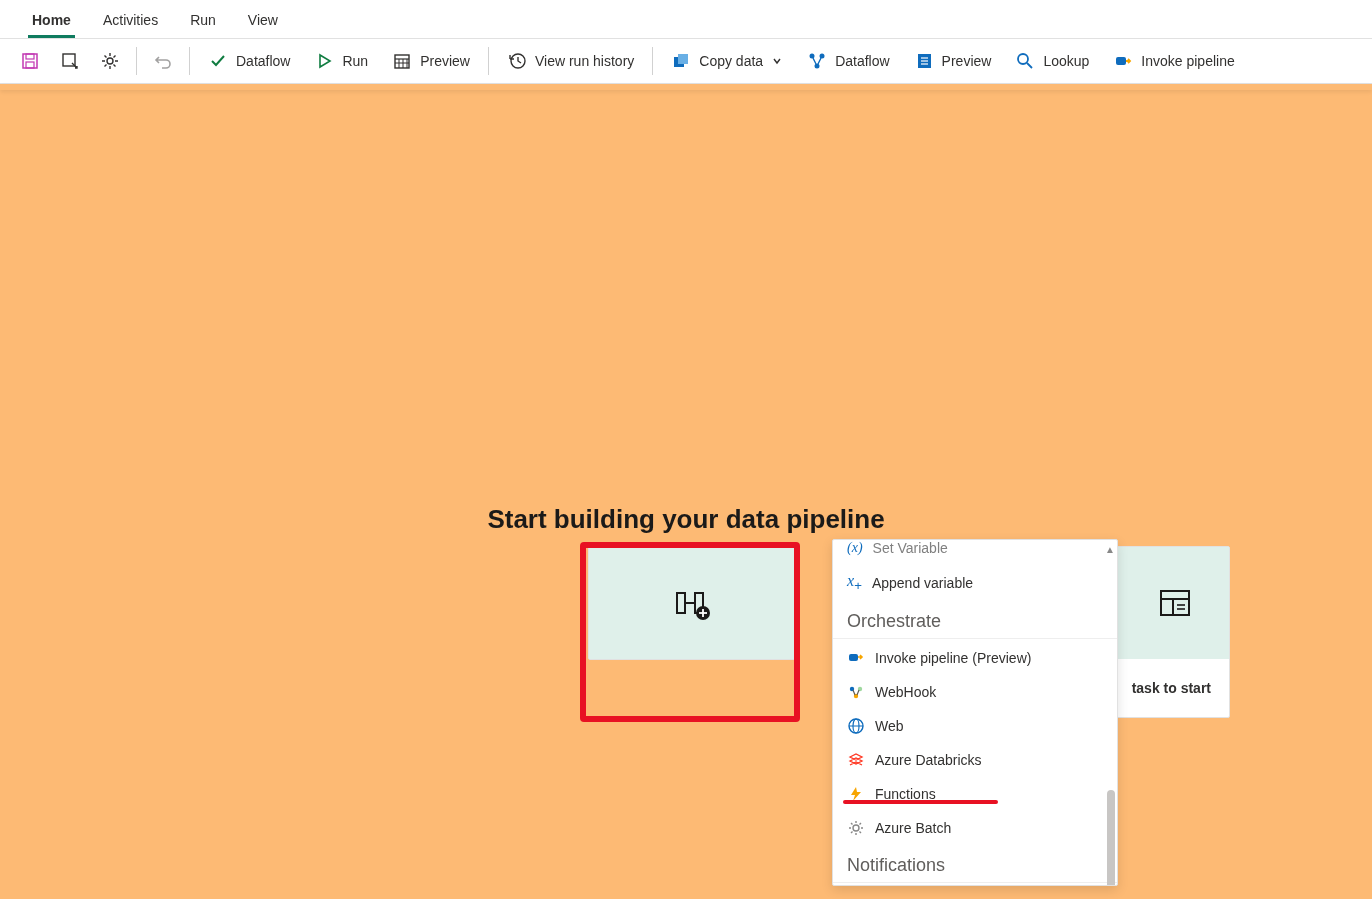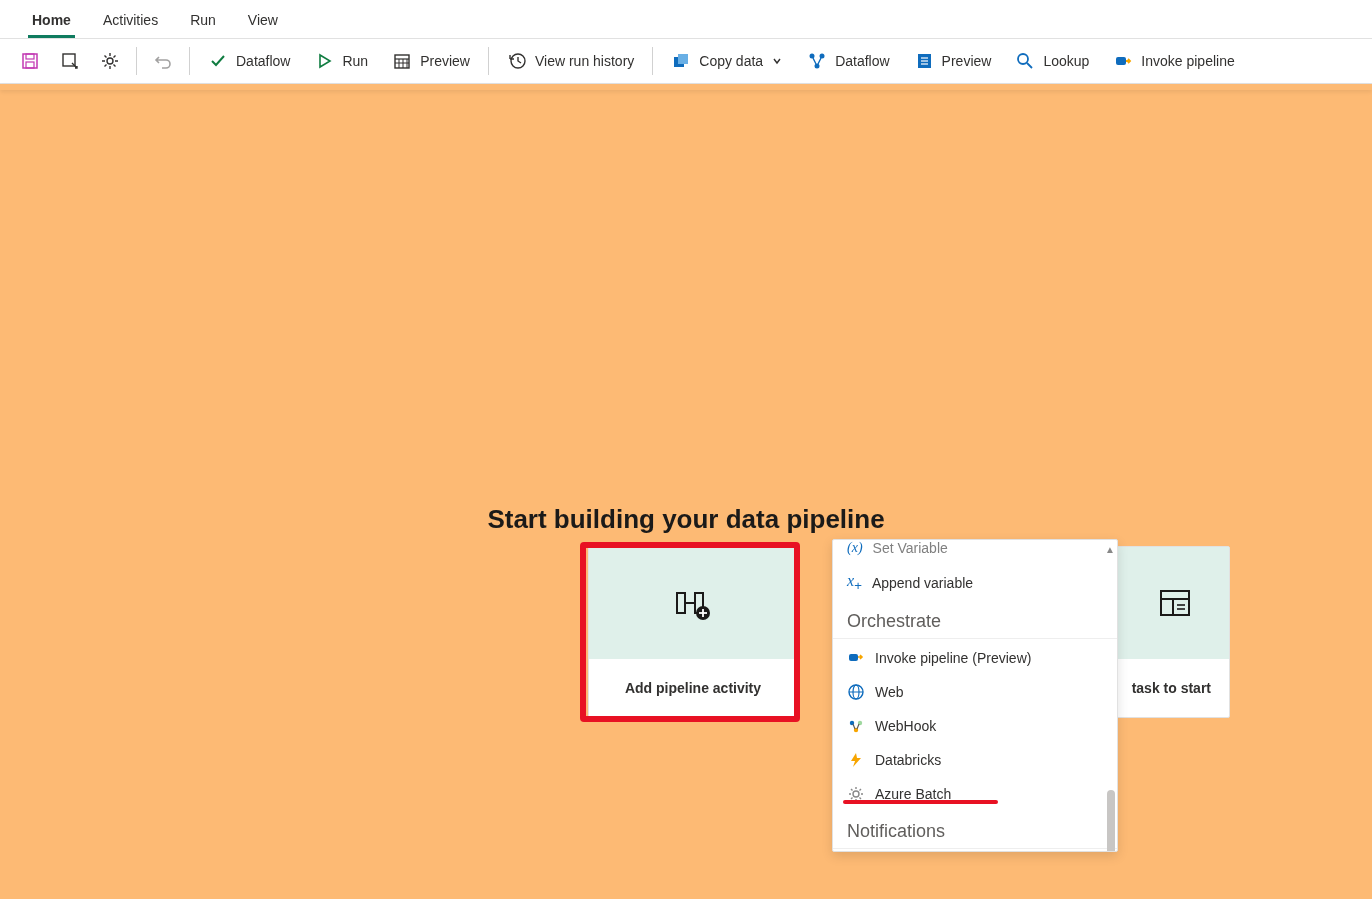--- a/index.html
+++ b/index.html
@@ -190,21 +190,20 @@
         <svg width="40" height="40" viewBox="0 0 40 40">
             <rect x="4" y="10" width="8" height="20" fill="none" stroke="#1b1a19" stroke-width="2"></rect>
             <rect x="22" y="10" width="8" height="20" fill="none" stroke="#1b1a19" stroke-width="2"></rect>
             <line x1="12" y1="20" x2="22" y2="20" stroke="#1b1a19" stroke-width="2"></line>
             <circle cx="30" cy="30" r="7" fill="#1b1a19"></circle>
             <line x1="30" y1="26" x2="30" y2="34" stroke="#fff" stroke-width="1.8"></line>
             <line x1="26" y1="30" x2="34" y2="30" stroke="#fff" stroke-width="1.8"></line>
           </svg>
       </span>
     </div>
-    <div class="card-bottom">Add pipeline activity</div>
   </div>
 
   <div class="card" style="top:462px; left:1020px;">
     <div class="card-top">
       <span class="icon" style="margin-left:100px">
         <svg width="40" height="40" viewBox="0 0 40 40">
             <rect x="6" y="8" width="28" height="24" fill="none" stroke="#1b1a19" stroke-width="2"></rect>
             <line x1="6" y1="16" x2="34" y2="16" stroke="#1b1a19" stroke-width="2"></line>
             <line x1="18" y1="16" x2="18" y2="32" stroke="#1b1a19" stroke-width="2"></line>
             <line x1="22" y1="22" x2="30" y2="22" stroke="#1b1a19" stroke-width="1.6"></line>
@@ -240,45 +239,53 @@
           <svg width="18" height="18" viewBox="0 0 18 18">
               <rect x="2" y="5" width="9" height="7" rx="2" fill="#0f6cbd"></rect>
               <path d="M11 8 L15 8 M13 6 L15 8 L13 10" stroke="#f7a500" stroke-width="1.6" fill="none"></path>
             </svg>
         </span>
         <span>Invoke pipeline (Preview)</span>
       </div>
       <div class="dp-item">
         <span class="icon">
           <svg width="18" height="18" viewBox="0 0 18 18">
-              <circle cx="9" cy="9" r="7" fill="none" stroke="#0f6cbd" stroke-width="1.4"></circle>
-              <ellipse cx="9" cy="9" rx="3" ry="7" fill="none" stroke="#0f6cbd" stroke-width="1.2"></ellipse>
-              <line x1="2" y1="9" x2="16" y2="9" stroke="#0f6cbd" stroke-width="1.2"></line>
-            </svg>
-        </span>
-        <span>Web</span>
-      </div>
-      <div class="dp-item">
-        <span class="icon">
-          <svg width="18" height="18" viewBox="0 0 18 18">
               <circle cx="5" cy="6" r="2.2" fill="#0f6cbd"></circle>
               <circle cx="13" cy="6" r="2.2" fill="#9fd89f"></circle>
               <circle cx="9" cy="13" r="2.2" fill="#f7a500"></circle>
               <path d="M6 7 L8 12 M12 7 L10 12" stroke="#605e5c" stroke-width="1.2"></path>
             </svg>
         </span>
         <span>WebHook</span>
       </div>
       <div class="dp-item">
         <span class="icon">
           <svg width="18" height="18" viewBox="0 0 18 18">
+              <circle cx="9" cy="9" r="7" fill="none" stroke="#0f6cbd" stroke-width="1.4"></circle>
+              <ellipse cx="9" cy="9" rx="3" ry="7" fill="none" stroke="#0f6cbd" stroke-width="1.2"></ellipse>
+              <line x1="2" y1="9" x2="16" y2="9" stroke="#0f6cbd" stroke-width="1.2"></line>
+            </svg>
+        </span>
+        <span>Web</span>
+      </div>
+      <div class="dp-item">
+        <span class="icon">
+          <svg width="18" height="18" viewBox="0 0 18 18">
+              <path d="M3 6 L9 3 L15 6 L9 9 Z M3 10 L9 7 L15 10 L9 13 Z M3 14 L9 11 L15 14" fill="none" stroke="#ff3621" stroke-width="1.3"></path>
+            </svg>
+        </span>
+        <span>Azure Databricks</span>
+      </div>
+      <div class="dp-item">
+        <span class="icon">
+          <svg width="18" height="18" viewBox="0 0 18 18">
               <path d="M9 2 L4 10 L8 10 L6 16 L14 7 L10 7 Z" fill="#f7a500"></path>
             </svg>
         </span>
-        <span>Databricks</span>
+        <span>Functions</span>
       </div>
       <div class="dp-item">
         <span class="icon">
           <svg width="18" height="18" viewBox="0 0 18 18">
               <circle cx="9" cy="9" r="3" fill="none" stroke="#888" stroke-width="1.4"></circle>
               <path d="M9 2 L9 4 M9 14 L9 16 M2 9 L4 9 M14 9 L16 9 M4 4 L5.5 5.5 M12.5 12.5 L14 14 M4 14 L5.5 12.5 M12.5 5.5 L14 4" stroke="#888" stroke-width="1.4"></path>
             </svg>
         </span>
         <span>Azure Batch</span>
       </div>

